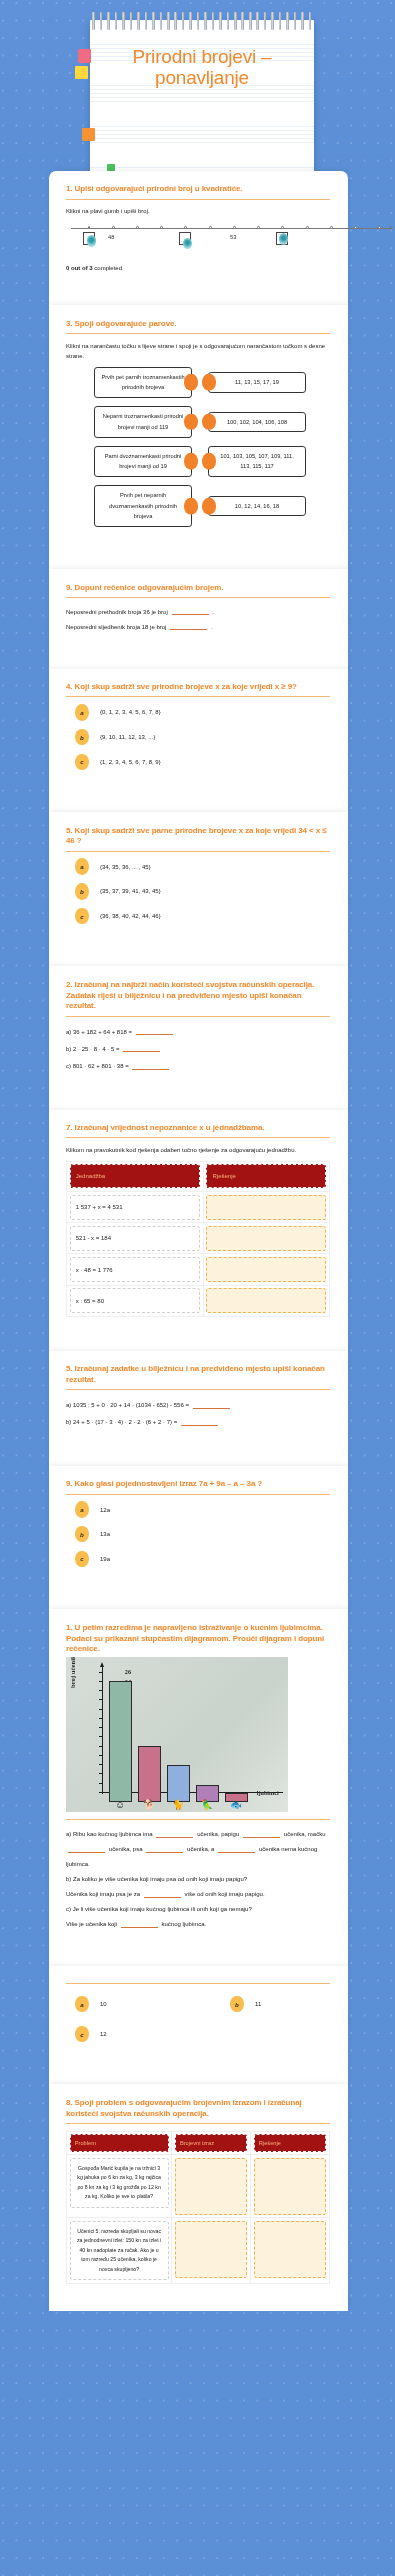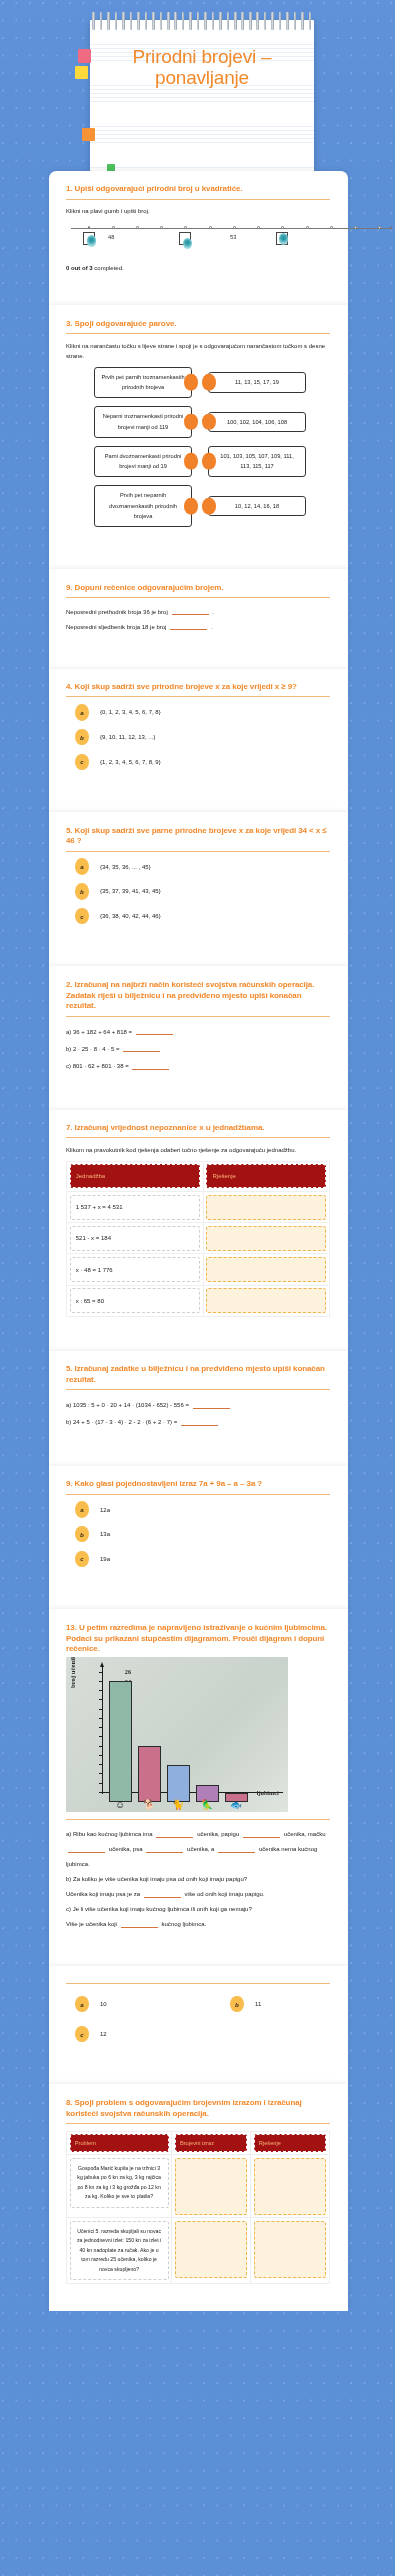--- a/index.html
+++ b/index.html
@@ -510,21 +510,21 @@
     </div>
     <div class="mc-row">
       <span class="mc-badge">c</span>
       <span class="mc-label">19a</span>
     </div>
   </div>
   <div class="gap"></div>
 </div>
 
 <div class="sheet seq">
-  <div class="q-title">13. U petim razredima je napravljeno istraživanje o kućnim ljubimcima. Podaci su prikazani stupčastim dijagramom. Prouči dijagram i dopuni rečenice.</div>
+  <div class="q-title">1. U petim razredima je napravljeno istraživanje o kućnim ljubimcima. Podaci su prikazani stupčastim dijagramom. Prouči dijagram i dopuni rečenice.</div>
 
   <div class="chart-photo">
     <div class="cp-ylabel">broj učenika</div>
     <div class="cp-axis-y"></div>
     <div class="cp-axis-x"></div>
 
     <div class="cp-tick" style="top:135px">
         <span class="cp-tlab" style="top:-3.6px">0</span>
       </div>
     <div class="cp-tick" style="top:126px">

